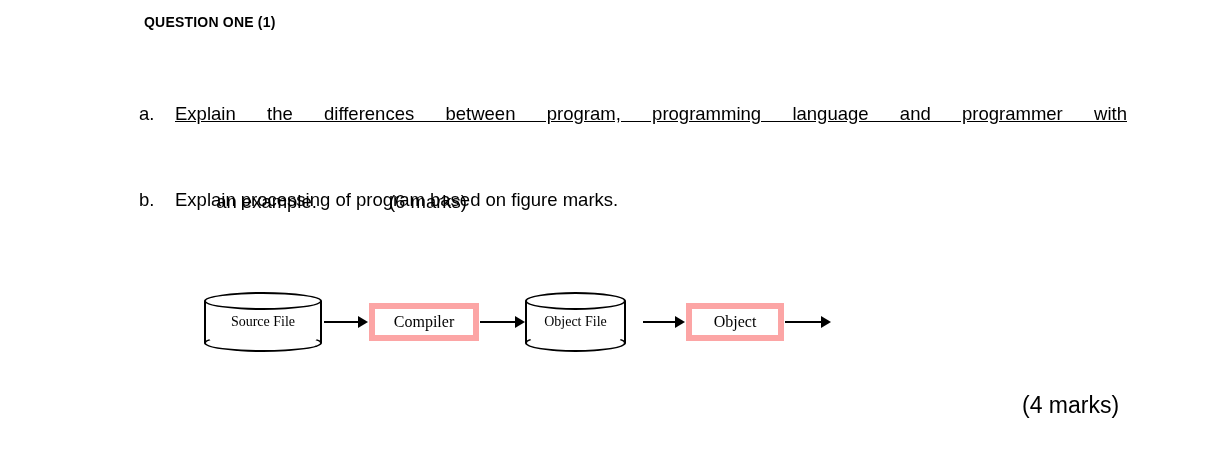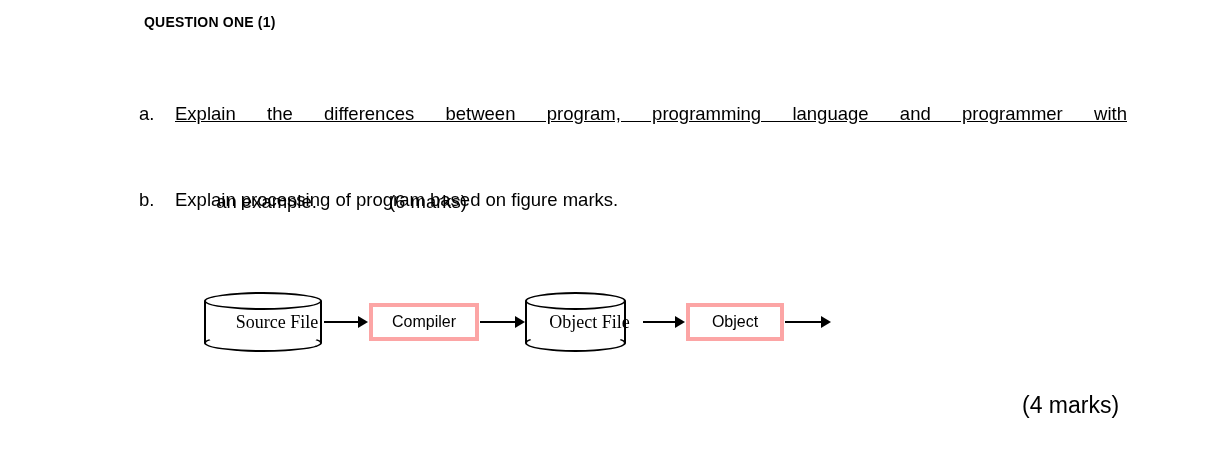--- a/index.html
+++ b/index.html
@@ -110,32 +110,31 @@
   .cyl .cyl-label {
     position: absolute;
     left: 0;
     top: 0;
     width: 100%;
     height: 100%;
     display: flex;
     align-items: center;
     justify-content: center;
     font-family: "Liberation Serif", serif;
-    font-size: 18px;
-    padding-left: 14px;
+    font-size: 14px;
   }
   .box {
     position: absolute;
     box-sizing: border-box;
-    border: 4px solid #fca5a5;
+    border: 6px solid #fca5a5;
     background: #fff;
     display: flex;
     align-items: center;
     justify-content: center;
-    font-family: Liberation Sans, sans-serif;
+    font-family: Liberation Serif, serif;
     font-size: 16px;
   }
   .arrow {
     position: absolute;
     height: 12px;
   }
   .arrow .shaft {
     position: absolute;
     left: 0;
     top: 5px;

